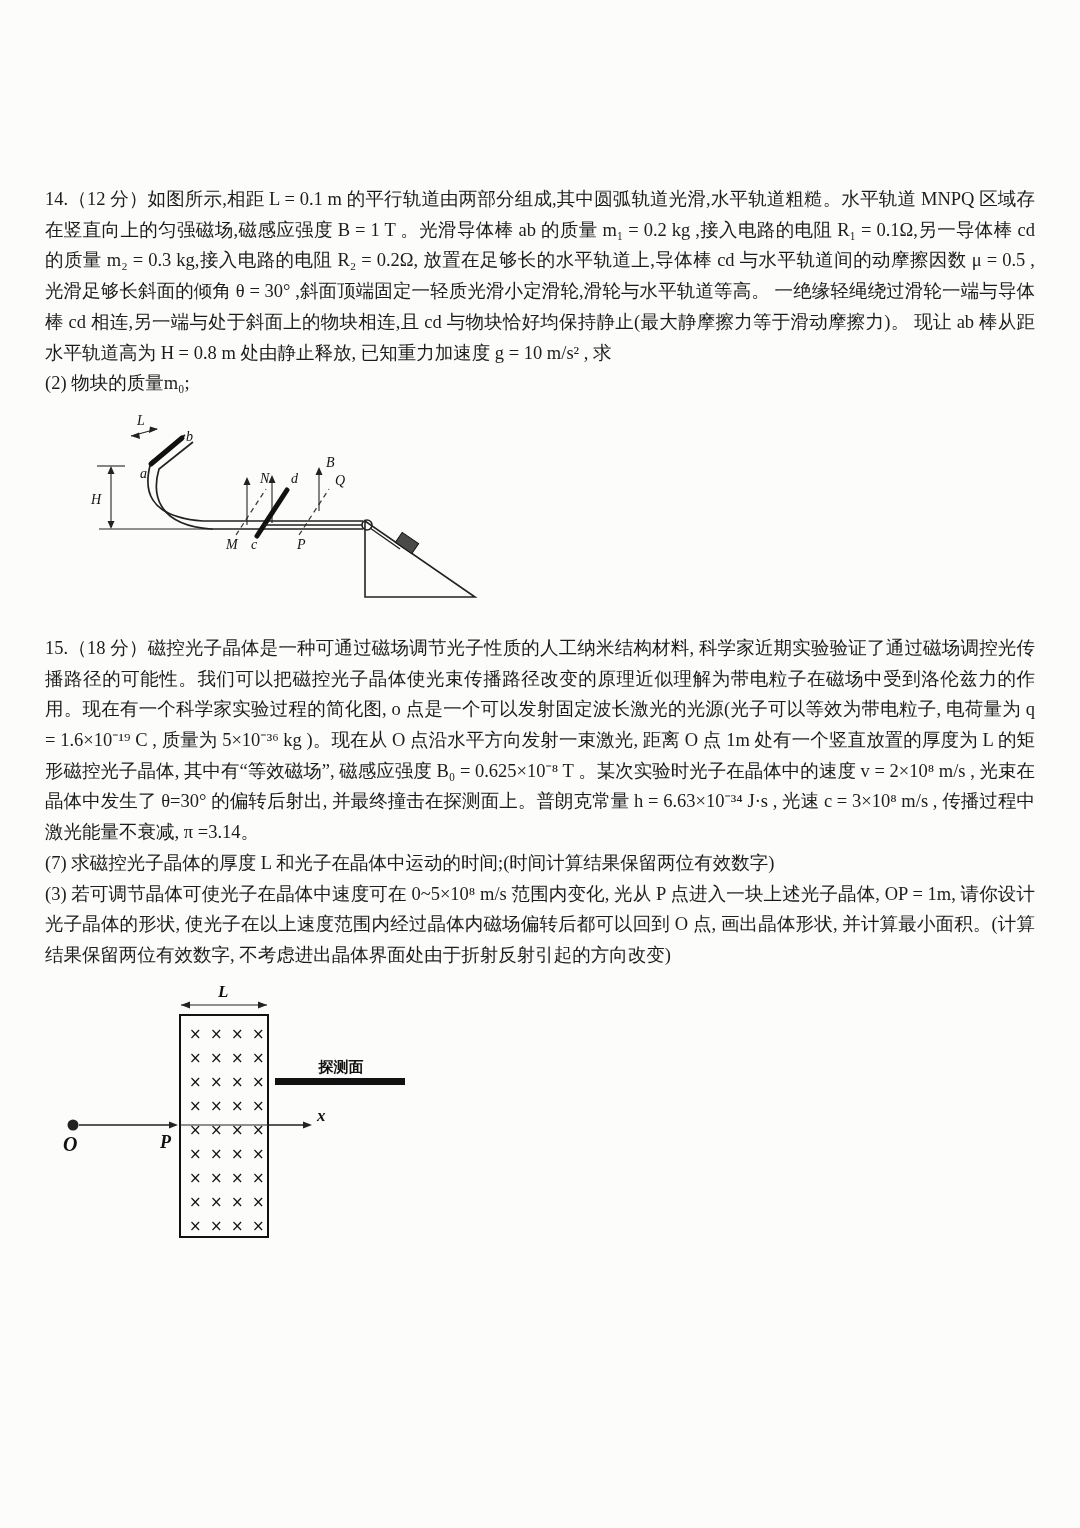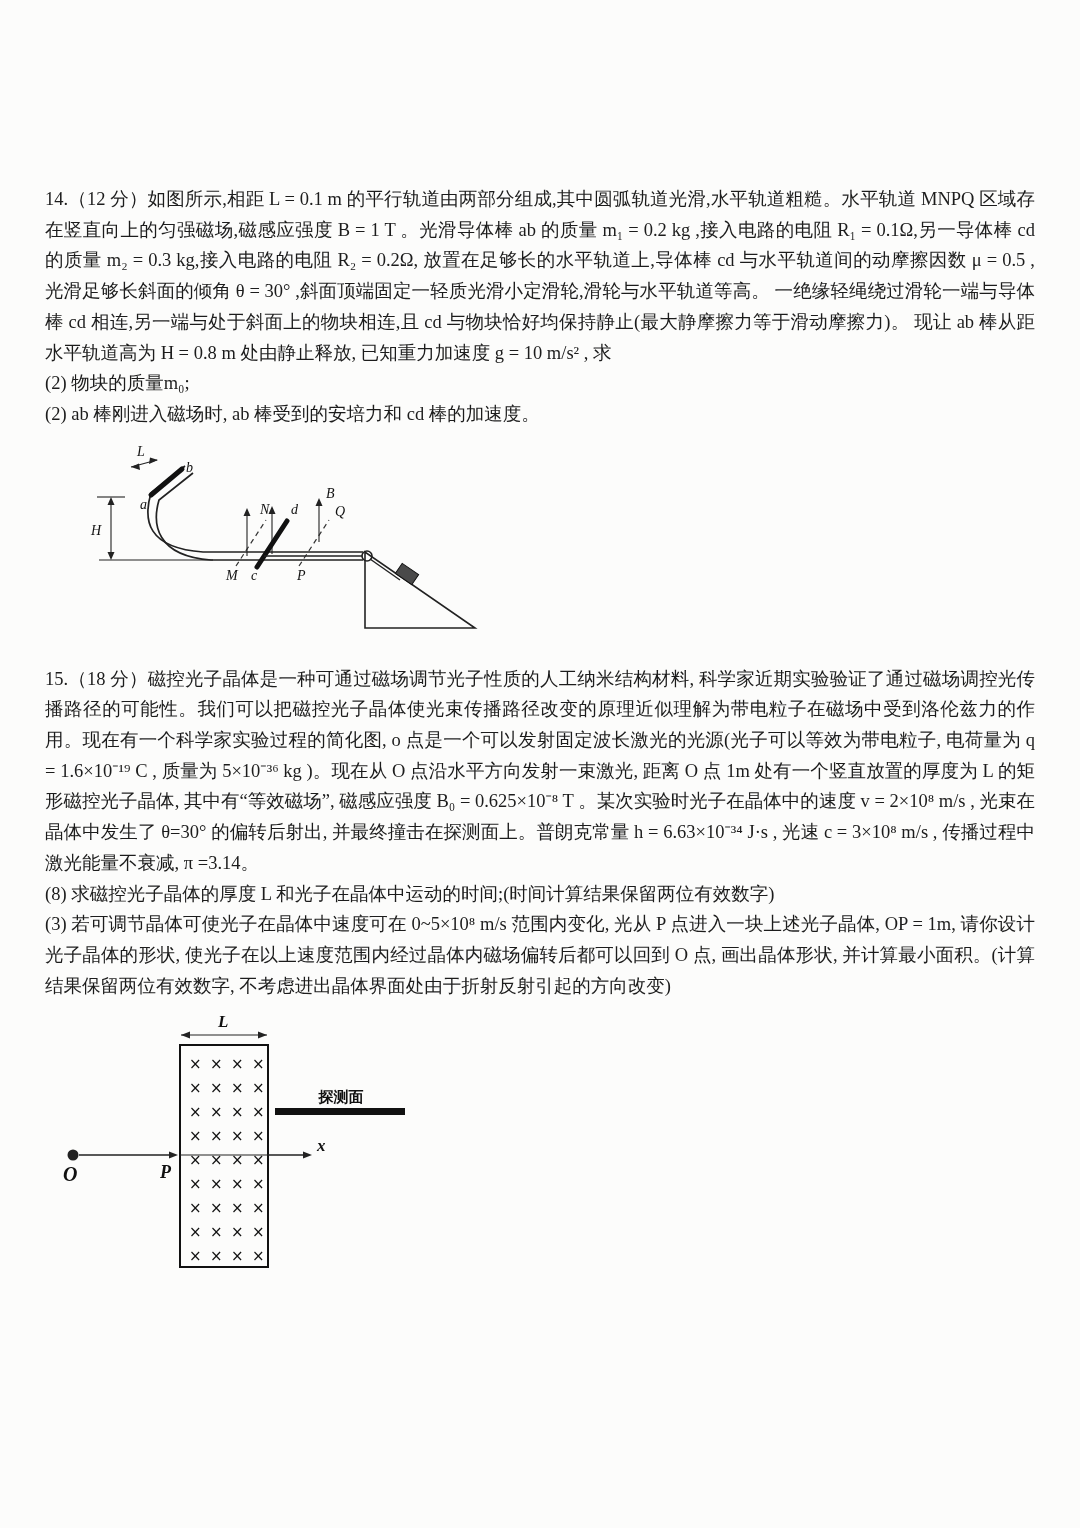--- a/index.html
+++ b/index.html
@@ -57,21 +57,20 @@
   .block    { fill: #4a4a4a; stroke: #111; stroke-width: 1; }
 </style>
 </head>
 <body>
 
 <div class="page">
 
   <section class="problem">
     <p class="body-text">14.（12 分）如图所示,相距 L = 0.1 m 的平行轨道由两部分组成,其中圆弧轨道光滑,水平轨道粗糙。水平轨道 MNPQ 区域存在竖直向上的匀强磁场,磁感应强度 B = 1 T 。光滑导体棒 ab 的质量 m₁ = 0.2 kg ,接入电路的电阻 R₁ = 0.1Ω,另一导体棒 cd 的质量 m₂ = 0.3 kg,接入电路的电阻 R₂ = 0.2Ω, 放置在足够长的水平轨道上,导体棒 cd 与水平轨道间的动摩擦因数 μ = 0.5 , 光滑足够长斜面的倾角 θ = 30° ,斜面顶端固定一轻质光滑小定滑轮,滑轮与水平轨道等高。 一绝缘轻绳绕过滑轮一端与导体棒 cd 相连,另一端与处于斜面上的物块相连,且 cd 与物块恰好均保持静止(最大静摩擦力等于滑动摩擦力)。 现让 ab 棒从距水平轨道高为 H = 0.8 m 处由静止释放, 已知重力加速度 g = 10 m/s² , 求</p>
     <p class="item-text">(2) 物块的质量m₀;</p>
-    <p class="item-text">(2) ab 棒刚进入磁场时, ab 棒受到的安培力和 cd 棒的加速度。</p>
 
     <figure class="fig fig14">
       <svg viewBox="0 0 430 196" width="430" height="196">
 
         <g>
           <line x1="46" y1="51" x2="74" y2="51" class="thin"></line>
           <line x1="60" y1="53" x2="60" y2="112" class="thin"></line>
           <path d="M60 51 l-3.5 8 l7 0 z" class="ah"></path>
           <path d="M60 114 l-3.5 -8 l7 0 z" class="ah"></path>
           <text x="40" y="89" class="lbl">H</text>
@@ -126,21 +125,21 @@
           <g transform="translate(356,128) rotate(34.6)">
             <rect x="-10" y="-6" width="20" height="12" class="block"></rect>
           </g>
         </g>
       </svg>
     </figure>
   </section>
 
   <section class="problem">
     <p class="body-text">15.（18 分）磁控光子晶体是一种可通过磁场调节光子性质的人工纳米结构材料, 科学家近期实验验证了通过磁场调控光传播路径的可能性。我们可以把磁控光子晶体使光束传播路径改变的原理近似理解为带电粒子在磁场中受到洛伦兹力的作用。现在有一个科学家实验过程的简化图, o 点是一个可以发射固定波长激光的光源(光子可以等效为带电粒子, 电荷量为 q = 1.6×10⁻¹⁹ C , 质量为 5×10⁻³⁶ kg )。现在从 O 点沿水平方向发射一束激光, 距离 O 点 1m 处有一个竖直放置的厚度为 L 的矩形磁控光子晶体, 其中有“等效磁场”, 磁感应强度 B₀ = 0.625×10⁻⁸ T 。某次实验时光子在晶体中的速度 v = 2×10⁸ m/s , 光束在晶体中发生了 θ=30° 的偏转后射出, 并最终撞击在探测面上。普朗克常量 h = 6.63×10⁻³⁴ J·s , 光速 c = 3×10⁸ m/s , 传播过程中激光能量不衰减, π =3.14。</p>
-    <p class="item-text">(8) 求磁控光子晶体的厚度 L 和光子在晶体中运动的时间;(时间计算结果保留两位有效数字)</p>
+    <p class="item-text">(7) 求磁控光子晶体的厚度 L 和光子在晶体中运动的时间;(时间计算结果保留两位有效数字)</p>
     <p class="item-text">(3) 若可调节晶体可使光子在晶体中速度可在 0~5×10⁸ m/s 范围内变化, 光从 P 点进入一块上述光子晶体, OP = 1m, 请你设计光子晶体的形状, 使光子在以上速度范围内经过晶体内磁场偏转后都可以回到 O 点, 画出晶体形状, 并计算最小面积。(计算结果保留两位有效数字, 不考虑进出晶体界面处由于折射反射引起的方向改变)</p>
 
     <figure class="fig fig15">
       <svg viewBox="0 0 430 270" width="430" height="270">
 
         <g>
           <line x1="126" y1="20" x2="212" y2="20" class="thin"></line>
           <path d="M126 20 l9 -3.5 l0 7 z" class="ah"></path>
           <path d="M212 20 l-9 -3.5 l0 7 z" class="ah"></path>
           <text x="163" y="12" class="lbl big">L</text>

